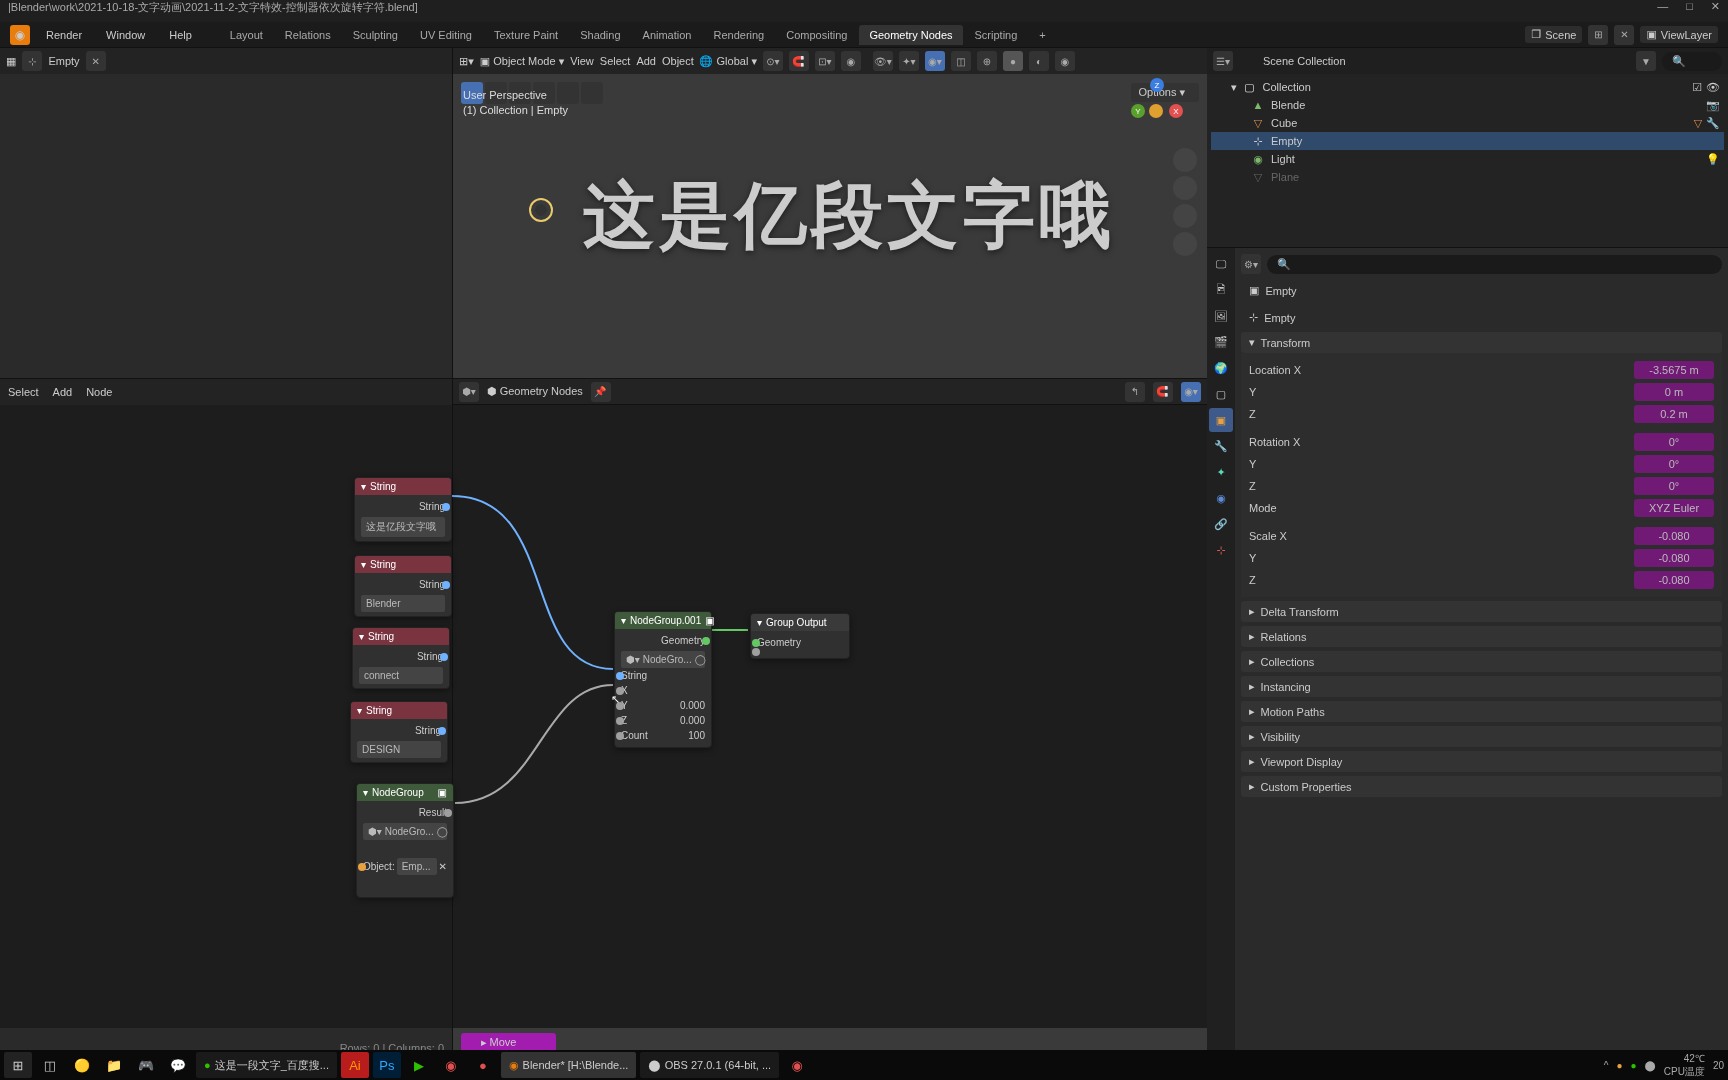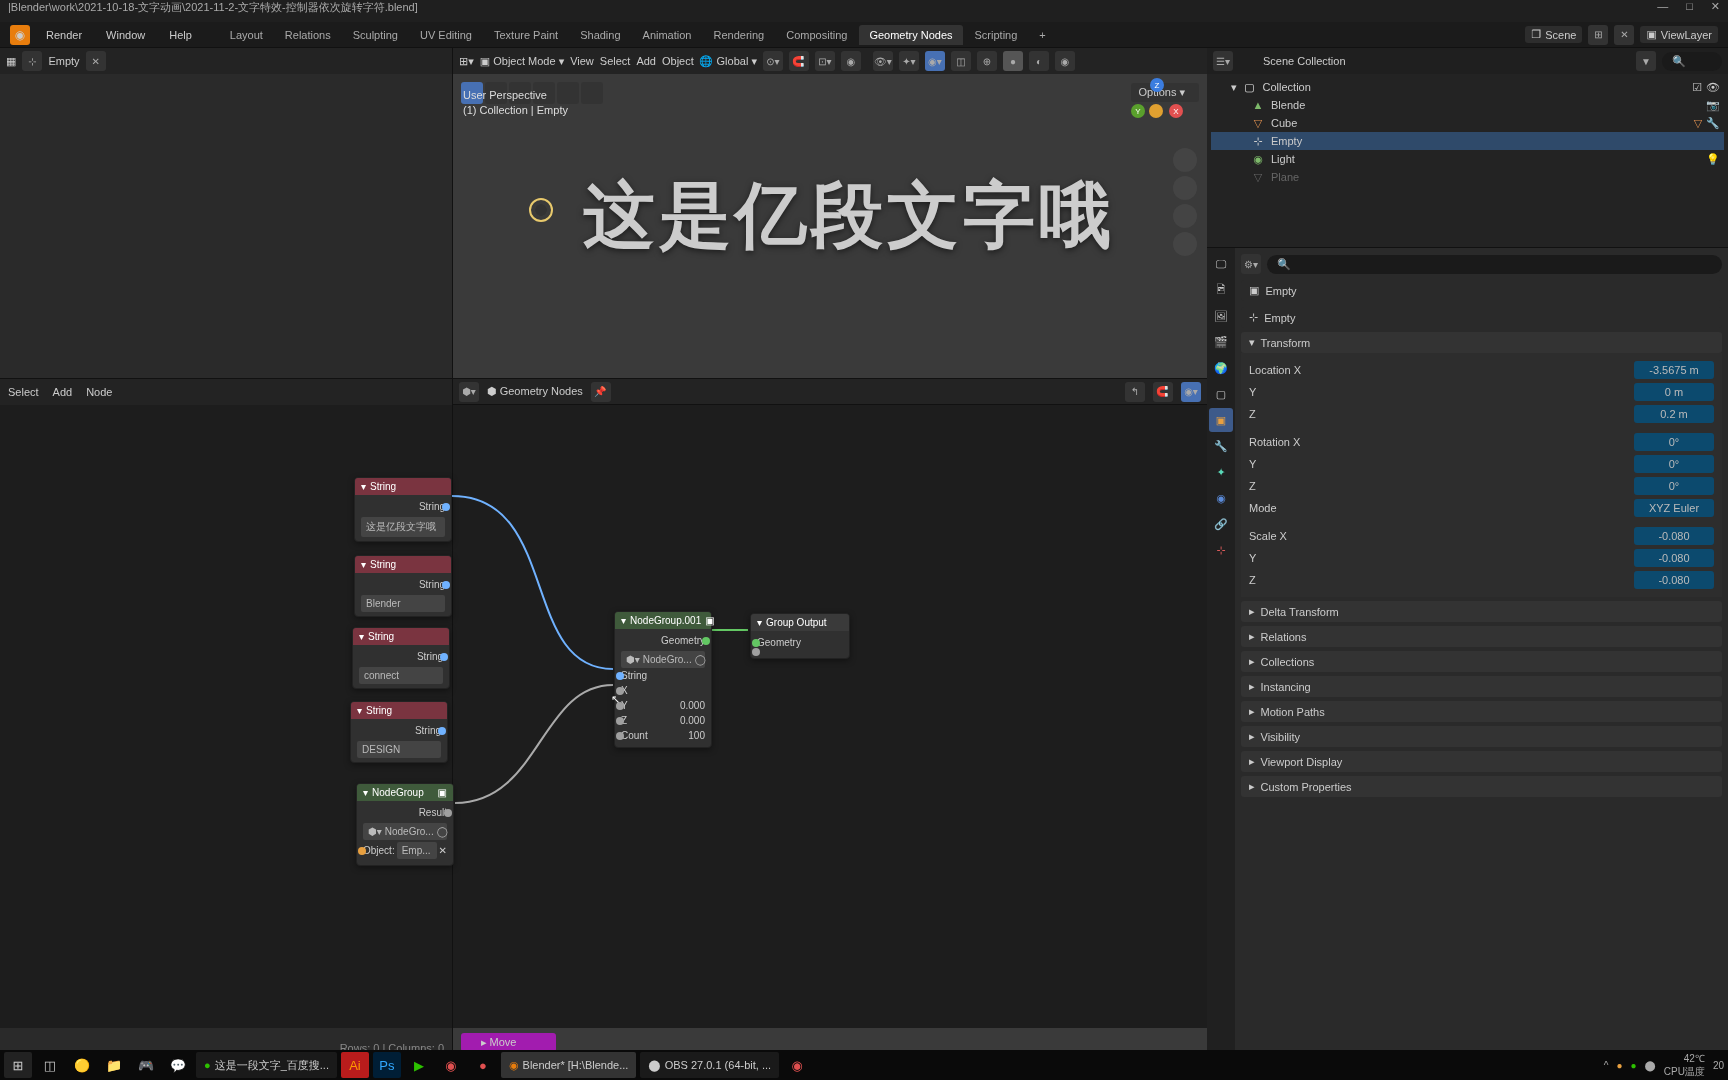--- a/index.html
+++ b/index.html
@@ -82,21 +82,21 @@
 .trow .ricons { margin-left:auto; display:flex; gap:4px; align-items:center; }
 
 .props { flex:1; background:#2a2a2a; display:flex; }
 .props .tabcol { width:28px; background:#202020; display:flex; flex-direction:column; gap:2px; padding:4px 2px; }
 .props .tabcol .pt { width:24px; height:24px; border-radius:3px; display:flex; align-items:center; justify-content:center; font-size:11px; }
 .props .tabcol .pt.active { background:#3d5a8a; }
 .props .pbody { flex:1; padding:6px; overflow:auto; }
 .panelh { background:#333; padding:4px 8px; margin-top:4px; border-radius:3px; display:flex; align-items:center; gap:6px; }
 .panel { background:#2d2d2d; padding:6px 8px; }
 .prow { display:flex; justify-content:space-between; align-items:center; padding:2px 0; }
-.prow .pv { background:#0c4a6e; padding:3px 6px; border-radius:3px; min-width:80px; text-align:center; color:#bbb; }
+.prow .pv { background:#701a75; padding:3px 6px; border-radius:3px; min-width:80px; text-align:center; color:#bbb; }
 .searchbox { background:#1a1a1a; border-radius:10px; padding:3px 10px; flex:1; display:flex; align-items:center; gap:6px; }
 
 
 .statusbar { position:absolute; bottom:0; left:0; right:0; height:22px; background:#1b1b1b; display:flex; align-items:center; padding:0 10px; gap:20px; color:#888; }
 
 
 .taskbar { position:fixed; bottom:0; left:0; right:0; height:30px; background:#0a0a0a; display:flex; align-items:center; padding:0 4px; gap:4px; z-index:100; }
 .taskbar .tb { width:28px; height:26px; display:flex; align-items:center; justify-content:center; border-radius:2px; font-size:13px; }
 .taskbar .tbwide { padding:0 8px; height:26px; display:flex; align-items:center; gap:4px; background:#1a1a1a; border-radius:2px; font-size:11px; }
 .taskbar .tbwide.active { background:#333; }
@@ -493,21 +493,21 @@
             <div class="socket sock-out sock-val"></div>
           </div>
         <div class="field" style="display:flex;gap:3px">
             <span>⬢▾</span>
             <span>NodeGro...</span>
             <span>◯</span>
           </div>
         <div class="row">
             <div class="socket sock-in" style="background:#e8a040"></div>
             <span>Object:</span>
-            <span class="field" style="flex:1;margin:0 2px">Emp...</span>
+            <span class="field" style="flex:1;margin:16px 2px">Emp...</span>
             <span>✕</span>
           </div>
       </div>
     </div>
 
     <div class="node green" style="left:614px;top:206px;width:98px">
       <div class="nhdr">
           <span>▾</span>
           <span>NodeGroup.001</span>
           <span style="margin-left:auto">▣</span>

